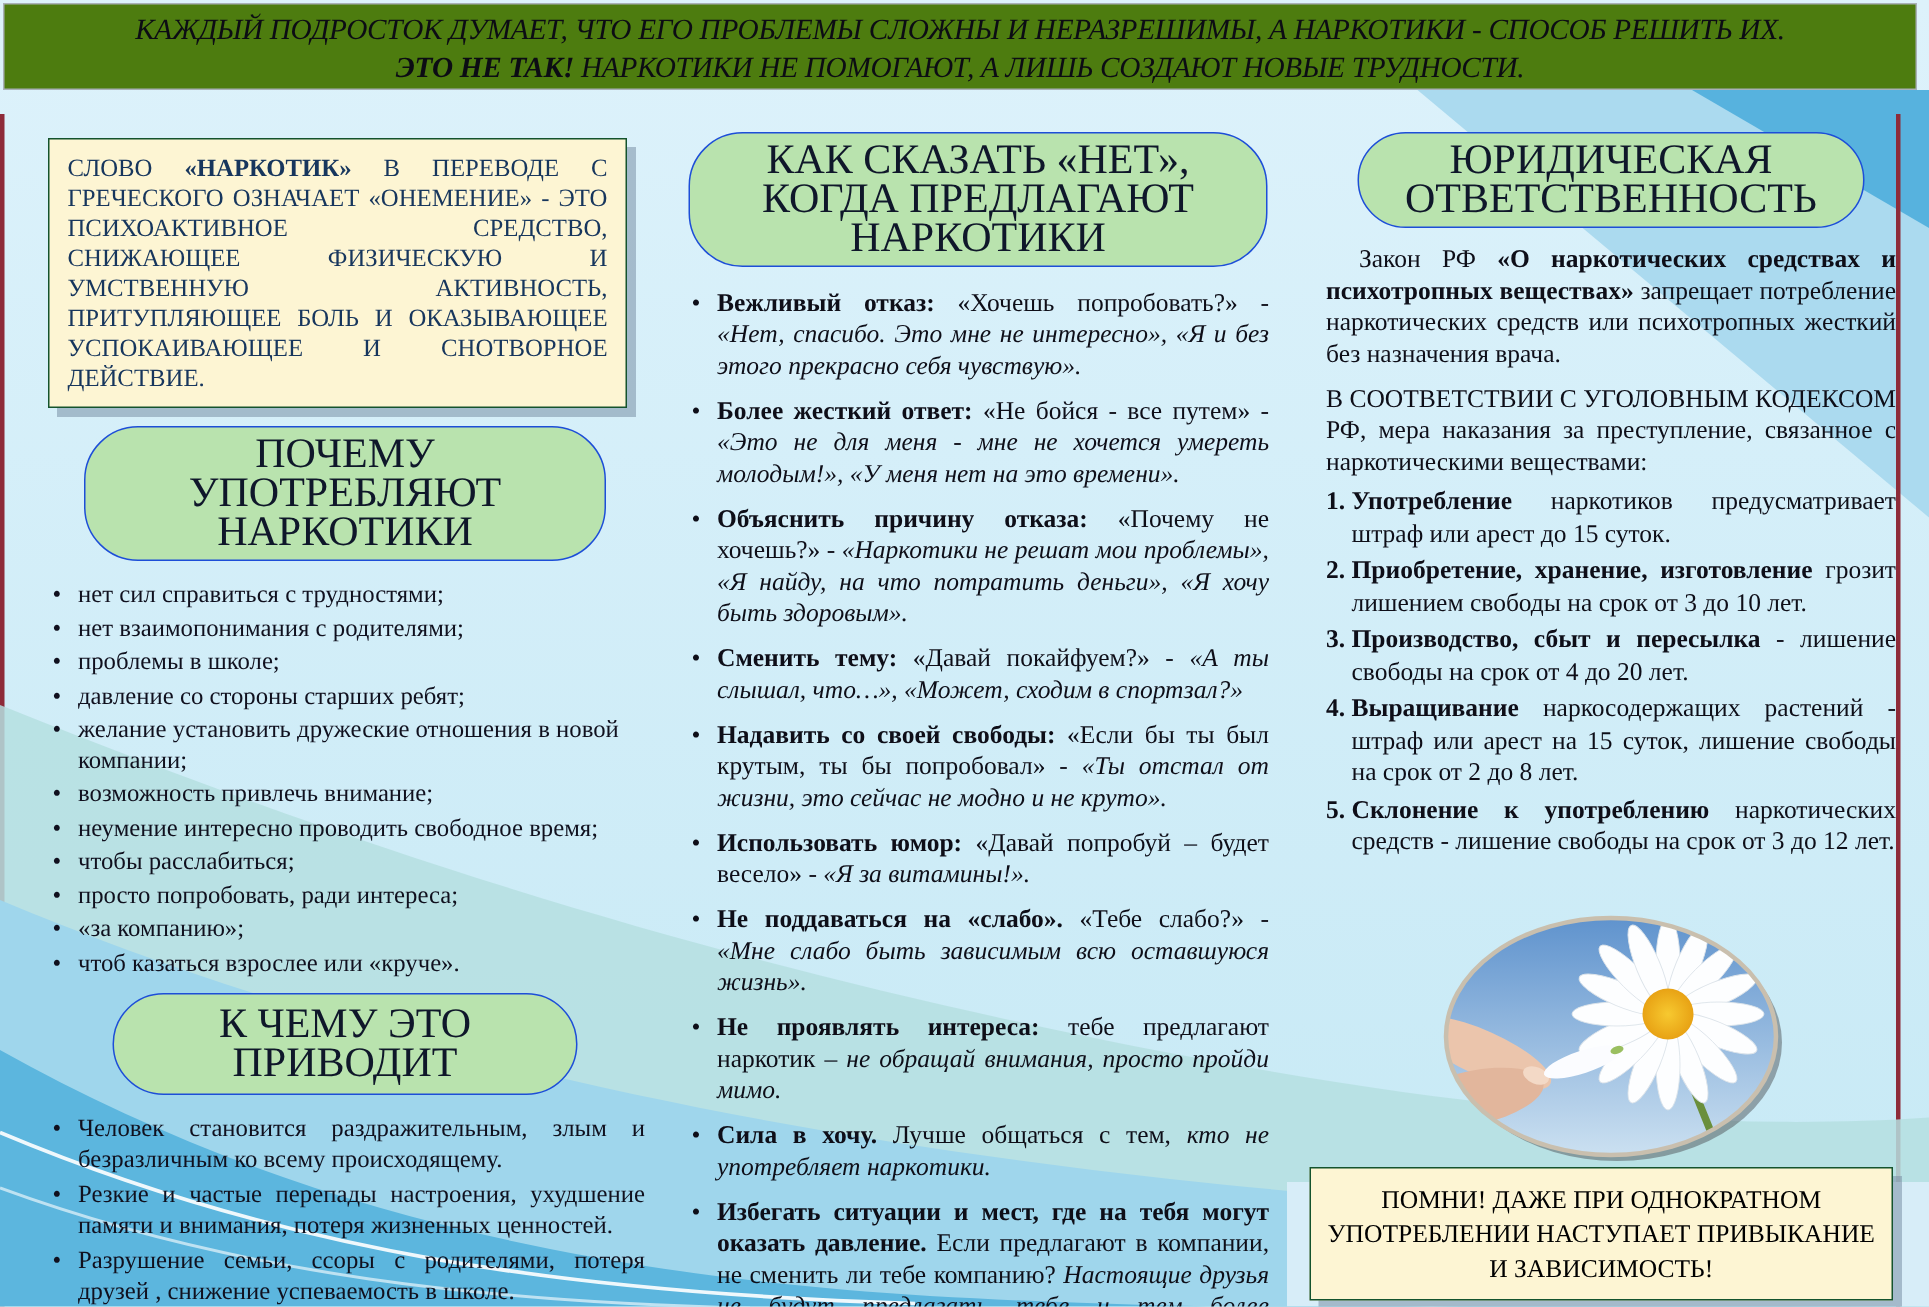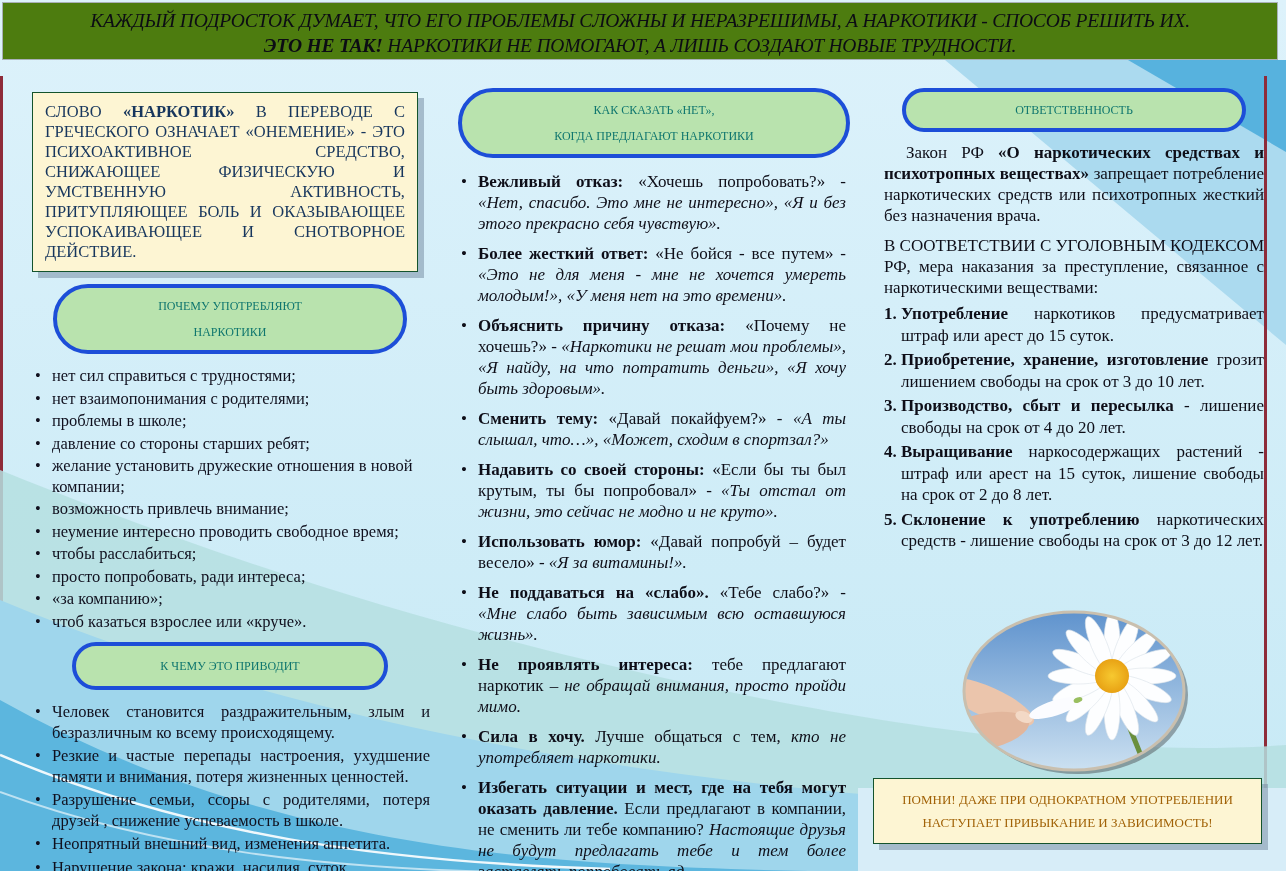--- a/index.html
+++ b/index.html
@@ -28,22 +28,22 @@
     background:#fdf5d3;border:1px solid #14532d;
     box-shadow:6px 6px 0 rgba(122,144,165,.55);
   }
   .def-box{
     margin:6px 12px 0 2px;padding:9px 12px;
     color:#17365d;font-size:16.5px;line-height:20px;text-align:justify;
   }
   .def-box b{font-weight:700;}
   
   .pill{
-    background:#b9e3ae;border:4px solid #1d4ed8;border-radius:36px;
-    text-align:center;color:#0f766e;font-size:12px;line-height:26px;
+    background:#b9e3ae;border:1px solid #1d4ed8;border-radius:36px;
+    text-align:center;color:#0f172a;font-size:28px;line-height:26px;
     padding:5px 6px;margin:0 auto;
   }
   .pill span{display:block;}
   .pill-why{width:334px;margin-top:12px;}
   .pill-leads{width:296px;margin-top:10px;padding:7px 6px;}
   .pill-mid{width:372px;margin-top:2px;}
   .pill-legal{width:324px;margin-top:2px;}
   
   .blist{list-style:none;margin:12px 0 0;padding:0;font-size:16.5px;line-height:20.5px;color:#10101e;}
   .blist li{position:relative;padding-left:22px;margin:0 0 2px;}
@@ -60,21 +60,21 @@
   .law b{font-weight:700;}
   .criminal{margin:9px 0 0;text-align:justify;font-size:17px;line-height:21px;color:#0e0e18;}
   .criminal b{font-weight:400;}
   .pen{list-style:none;margin:5px 0 0;padding:0;font-size:17px;line-height:21.5px;color:#0e0e18;}
   .pen li{position:relative;padding-left:17px;margin-bottom:3px;text-align:justify;}
   .pen .num{position:absolute;left:0;font-weight:700;}
   .pen b{font-weight:700;}
   .daisy{position:absolute;left:78px;top:524px;z-index:2;}
   .reminder{
     position:absolute;left:-11px;top:692px;width:371px;z-index:3;
-    padding:9px 8px;text-align:center;font-size:13px;line-height:23px;color:#a16207;
+    padding:9px 8px;text-align:center;font-size:17px;line-height:23px;color:#000000;
   }
 </style>
 </head>
 <body>
 
 <svg class="bg" width="1286" height="871" viewBox="0 0 1286 871" aria-hidden="true">
   <defs>
     <linearGradient id="gbase" x1="0" y1="0" x2="0" y2="1">
       <stop offset="0" stop-color="#ddf2fb"></stop>
       <stop offset="1" stop-color="#c6e9f5"></stop>
@@ -141,36 +141,37 @@
   <ul class="mlist">
 
       <li><b>Вежливый отказ: </b><span>«Хочешь попробовать?» - </span><i>«Нет, спасибо. Это мне не интересно», «Я и без этого прекрасно себя чувствую».</i></li>
 
       <li><b>Более жесткий ответ: </b><span>«Не бойся - все путем» - </span><i>«Это не для меня - мне не хочется умереть молодым!», «У меня нет на это времени».</i></li>
 
       <li><b>Объяснить причину отказа: </b><span>«Почему не хочешь?» - </span><i>«Наркотики не решат мои проблемы», «Я найду, на что потратить деньги», «Я хочу быть здоровым».</i></li>
 
       <li><b>Сменить тему: </b><span>«Давай покайфуем?» - </span><i>«А ты слышал, что…», «Может, сходим в спортзал?»</i></li>
 
-      <li><b>Надавить со своей стороны: </b><span>«Если бы ты был крутым, ты бы попробовал» - </span><i>«Ты отстал от жизни, это сейчас не модно и не круто».</i></li>
+      <li><b>Надавить со своей свободы: </b><span>«Если бы ты был крутым, ты бы попробовал» - </span><i>«Ты отстал от жизни, это сейчас не модно и не круто».</i></li>
 
       <li><b>Использовать юмор: </b><span>«Давай попробуй – будет весело» - </span><i>«Я за витамины!».</i></li>
 
       <li><b>Не поддаваться на «слабо». </b><span>«Тебе слабо?» - </span><i>«Мне слабо быть зависимым всю оставшуюся жизнь».</i></li>
 
       <li><b>Не проявлять интереса: </b><span>тебе предлагают наркотик – </span><i>не обращай внимания, просто пройди мимо.</i></li>
 
       <li><b>Сила в хочу. </b><span>Лучше общаться с тем, </span><i>кто не употребляет наркотики.</i></li>
 
       <li><b>Избегать ситуации и мест, где на тебя могут оказать давление. </b><span>Если предлагают в компании, не сменить ли тебе компанию? </span><i>Настоящие друзья не будут предлагать тебе и тем более заставлять попробовать яд.</i></li>
     </ul>
 </div>
 
 <div class="col right-col">
   <div class="pill pill-legal">
+    <span>ЮРИДИЧЕСКАЯ</span>
     <span>ОТВЕТСТВЕННОСТЬ</span>
   </div>
   <p class="law"><span>Закон РФ </span><b>«О наркотических средствах и психотропных веществах»</b><span> запрещает потребление наркотических средств или психотропных жесткий без назначения врача.</span></p>
   <p class="criminal"><b>В СООТВЕТСТВИИ С УГОЛОВНЫМ КОДЕКСОМ РФ,</b><span> мера наказания за преступление, связанное с наркотическими веществами:</span></p>
   <ol class="pen">
 
       <li><span class="num">1.</span><b>Употребление</b><span> наркотиков предусматривает штраф или арест до 15 суток.</span></li>
 
       <li><span class="num">2.</span><b>Приобретение, хранение, изготовление</b><span> грозит лишением свободы на срок от 3 до 10 лет.</span></li>
 

